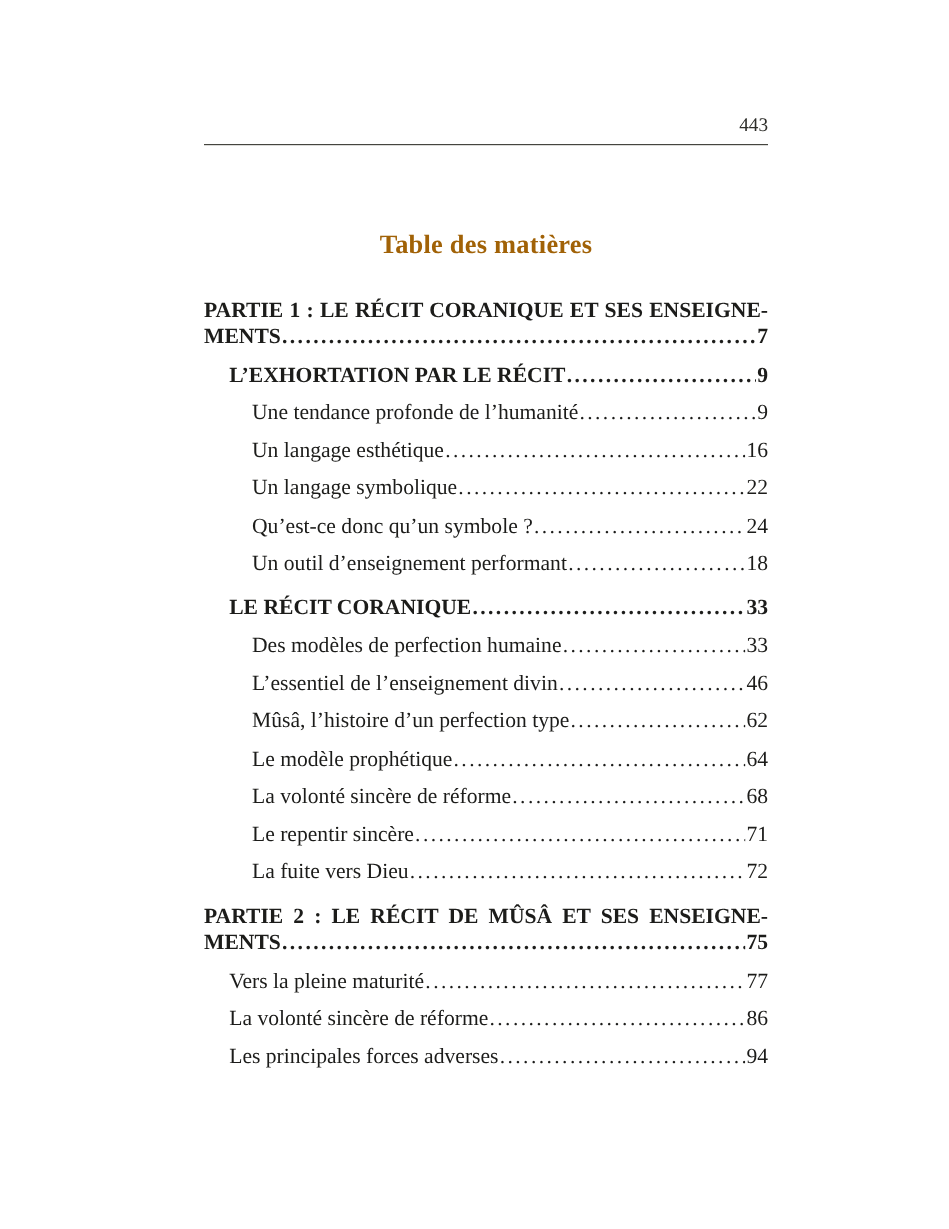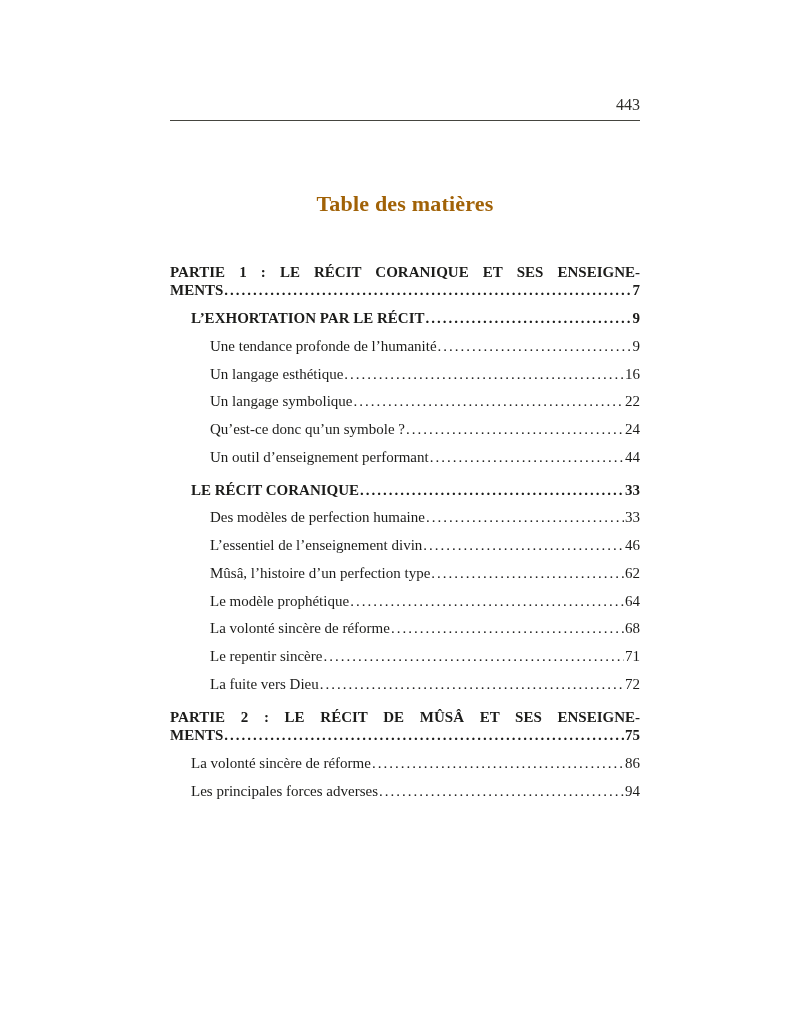--- a/index.html
+++ b/index.html
@@ -37,22 +37,22 @@
   }
   .title {
     margin: 70px 0 0 0;
     text-align: center;
     font-size: 22px;
     font-weight: bold;
     letter-spacing: 0.2px;
     color: #a16207;
   }
   .toc {
-    margin-top: 46px;
-    font-size: 15px;
+    margin-top: 30px;
+    font-size: 18px;
     line-height: 1.25;
   }
   .toc-entry { margin-bottom: 9px; }
   .toc-entry.bold { font-weight: bold; }
   .toc-entry.gap { margin-top: 14px; }
   .lvl-0 { margin-left: 0; }
   .lvl-1 { margin-left: 21px; }
   .lvl-2 { margin-left: 40px; }
   .wrap-line {
     text-align: justify;
@@ -129,21 +129,21 @@
           <div class="toc-line">
             <span class="lbl">Qu’est-ce donc qu’un symbole ?</span>
             <span class="dots"></span>
             <span class="pg">24</span>
           </div>
         </div>
         <div class="toc-entry lvl-2">
           <div class="toc-line">
             <span class="lbl">Un outil d’enseignement performant</span>
             <span class="dots"></span>
-            <span class="pg">44</span>
+            <span class="pg">18</span>
           </div>
         </div>
         <div class="toc-entry lvl-1 bold gap">
           <div class="toc-line">
             <span class="lbl">LE RÉCIT CORANIQUE</span>
             <span class="dots"></span>
             <span class="pg">33</span>
           </div>
         </div>
         <div class="toc-entry lvl-2">
@@ -198,20 +198,27 @@
         <div class="toc-entry lvl-0 bold gap">
           <div class="wrap-line">PARTIE 2 : LE RÉCIT DE MÛSÂ ET SES ENSEIGNE-</div>
           <div class="toc-line">
             <span class="lbl">MENTS</span>
             <span class="dots"></span>
             <span class="pg">75</span>
           </div>
         </div>
         <div class="toc-entry lvl-1">
           <div class="toc-line">
+            <span class="lbl">Vers la pleine maturité</span>
+            <span class="dots"></span>
+            <span class="pg">77</span>
+          </div>
+        </div>
+        <div class="toc-entry lvl-1">
+          <div class="toc-line">
             <span class="lbl">La volonté sincère de réforme</span>
             <span class="dots"></span>
             <span class="pg">86</span>
           </div>
         </div>
         <div class="toc-entry lvl-1">
           <div class="toc-line">
             <span class="lbl">Les principales forces adverses</span>
             <span class="dots"></span>
             <span class="pg">94</span>

